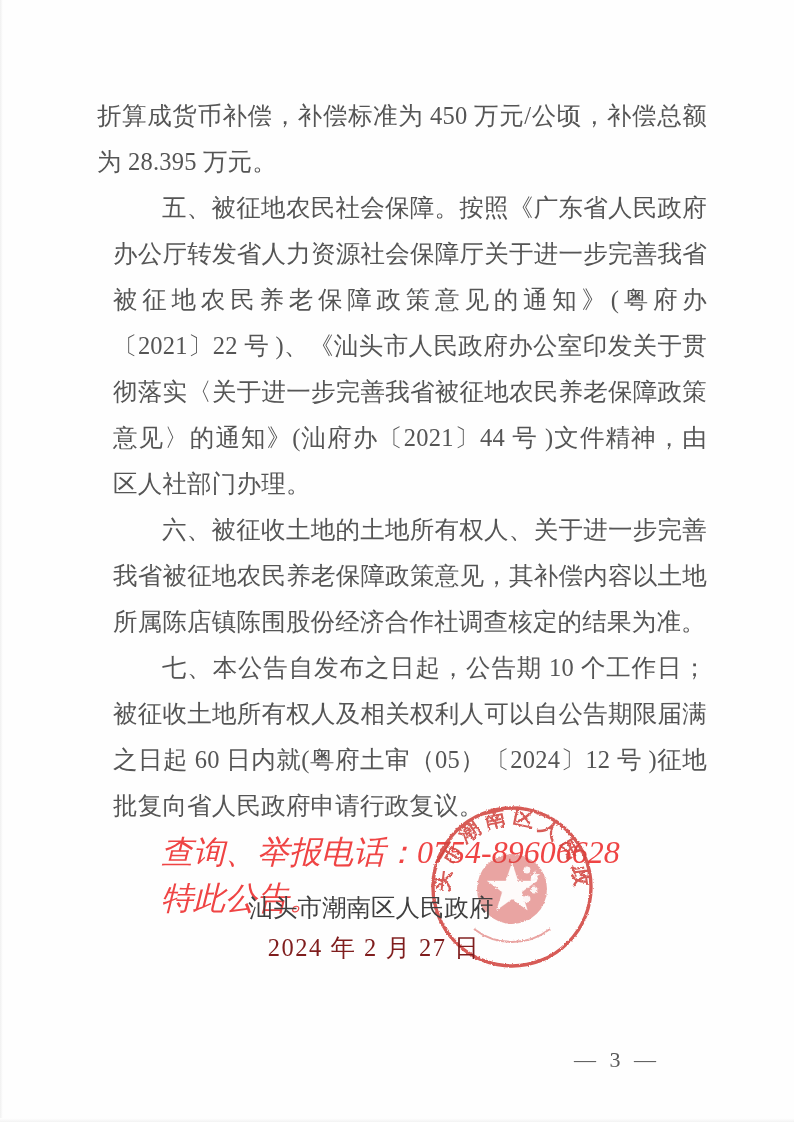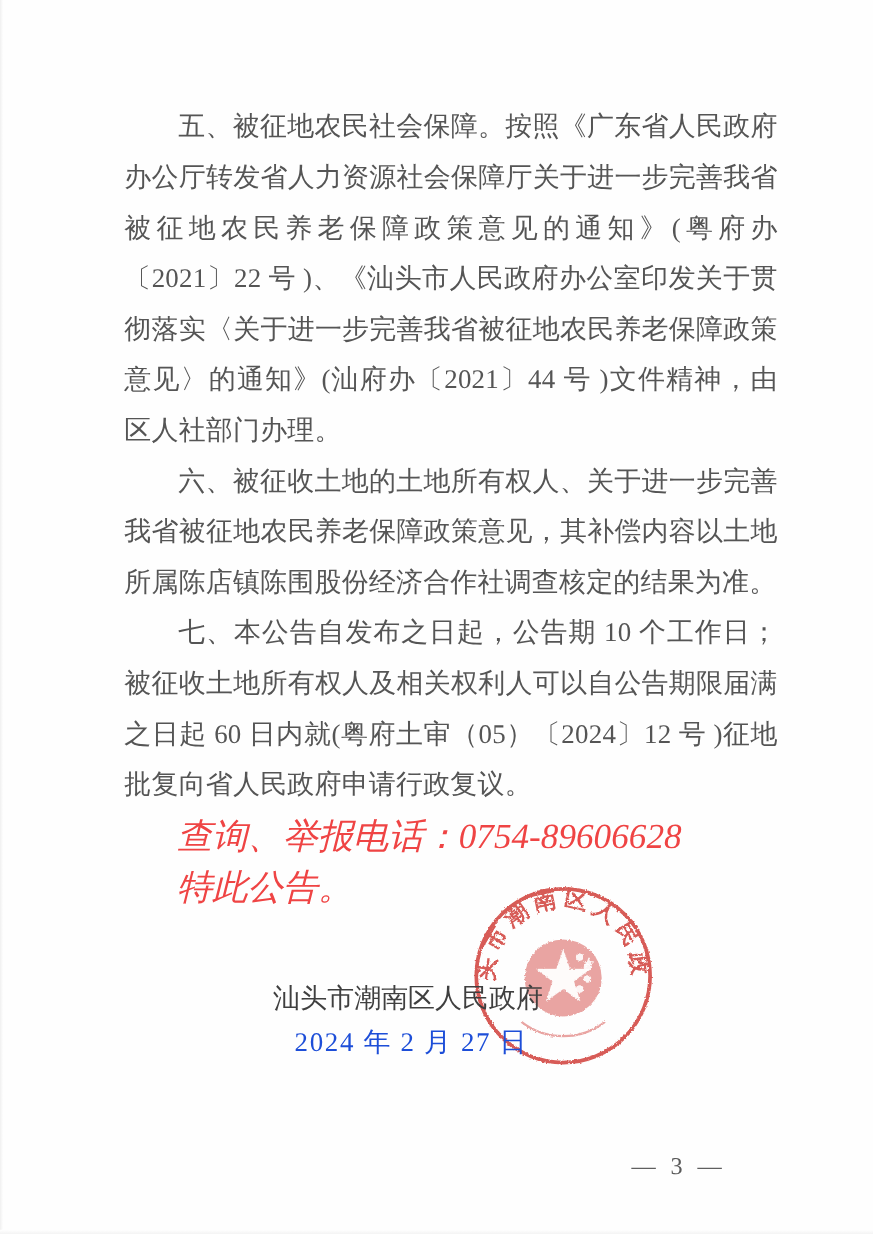--- a/index.html
+++ b/index.html
@@ -72,21 +72,21 @@
   .sig-org {
     font-size: 24.5px;
     line-height: 40px;
     color: #3f3f3f;
     margin: 0;
     padding-right: 52px;
   }
   .sig-date {
     font-size: 24.5px;
     line-height: 40px;
-    color: #1d4ed8;
+    color: #7f1d1d;
     margin: 0;
     padding-right: 46px;
     letter-spacing: 1.5px;
   }
 
   
   .seal {
     position: absolute;
     left: 428px;
     top: 803px;
@@ -113,20 +113,21 @@
 </head>
 <body>
 
 <div class="page">
 
   <div class="scan-edge-left"></div>
   <div class="scan-edge-bottom"></div>
 
   <div class="doc-body">
 
+    <p class="para">折算成货币补偿，补偿标准为 450 万元/公顷，补偿总额为 28.395 万元。</p>
 
     <p class="para indent">五、被征地农民社会保障。按照《广东省人民政府办公厅转发省人力资源社会保障厅关于进一步完善我省被征地农民养老保障政策意见的通知》(粤府办〔2021〕22 号 )、《汕头市人民政府办公室印发关于贯彻落实〈关于进一步完善我省被征地农民养老保障政策意见〉的通知》(汕府办〔2021〕44 号 )文件精神，由区人社部门办理。</p>
 
     <p class="para indent">六、被征收土地的土地所有权人、关于进一步完善我省被征地农民养老保障政策意见，其补偿内容以土地所属陈店镇陈围股份经济合作社调查核定的结果为准。</p>
 
     <p class="para indent">七、本公告自发布之日起，公告期 10 个工作日；被征收土地所有权人及相关权利人可以自公告期限届满之日起 60 日内就(粤府土审（05）〔2024〕12 号 )征地批复向省人民政府申请行政复议。</p>
 
 
     <p class="contact-line">查询、举报电话：0754-89606628</p>
 

